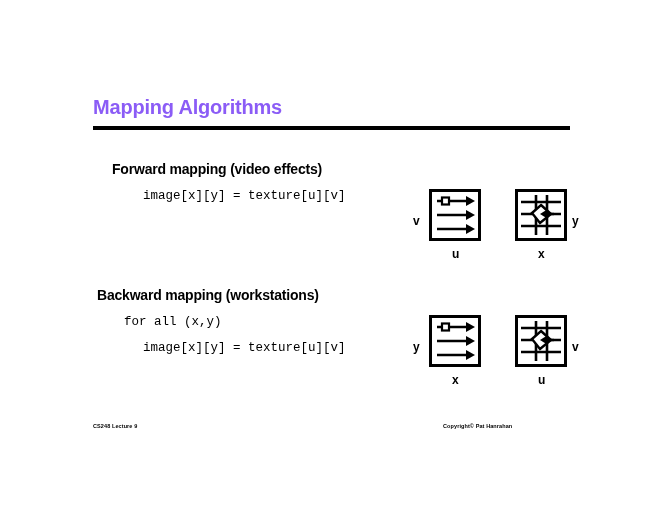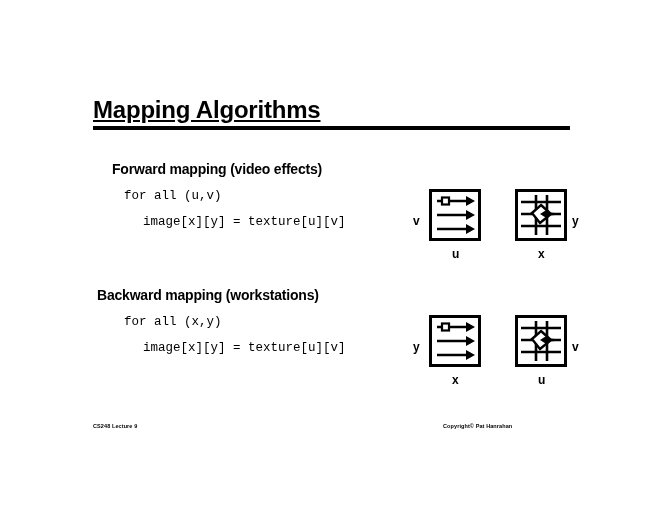--- a/index.html
+++ b/index.html
@@ -20,26 +20,25 @@
     position: absolute;
     inset: 0;
     background: #ffffff;
   }
 
   
   .slide-title {
     position: absolute;
     left: 93px;
     top: 96px;
-    font-size: 24px;
+    font-size: 20px;
     font-weight: bold;
     letter-spacing: -0.2px;
-    color: #000000;
+    color: #8b5cf6;
     white-space: nowrap;
-    text-decoration: underline;
   }
   .title-rule {
     position: absolute;
     left: 93px;
     top: 126px;
     width: 477px;
     height: 4px;
     background: #000000;
   }
 
@@ -136,21 +135,20 @@
 <body>
 
 <div class="slide">
 
   <div class="slide-title">Mapping Algorithms</div>
   <div class="title-rule"></div>
 
   <div class="section-heading heading-forward">Forward mapping (video effects)</div>
 
   <div class="code-block code-forward">
-    <div class="code-line">for all (u,v)</div>
     <div class="code-line indent">image[x][y] = texture[u][v]</div>
   </div>
 
   <div class="section-heading heading-backward">Backward mapping (workstations)</div>
 
   <div class="code-block code-backward">
     <div class="code-line">for all (x,y)</div>
     <div class="code-line indent">image[x][y] = texture[u][v]</div>
   </div>
 

